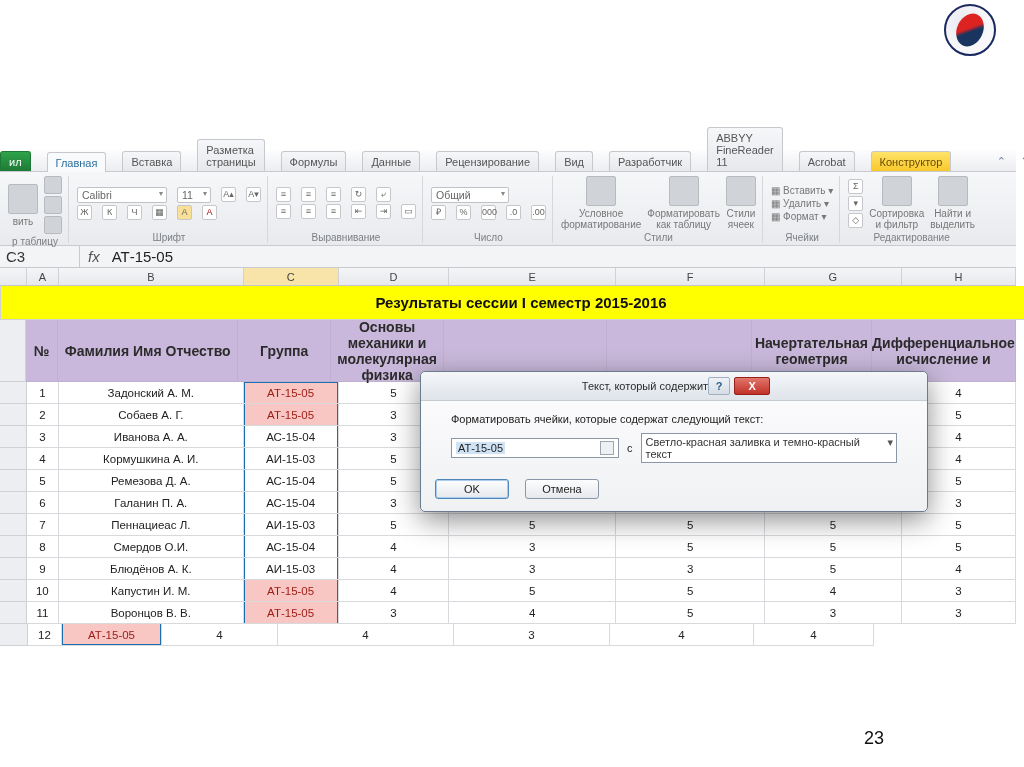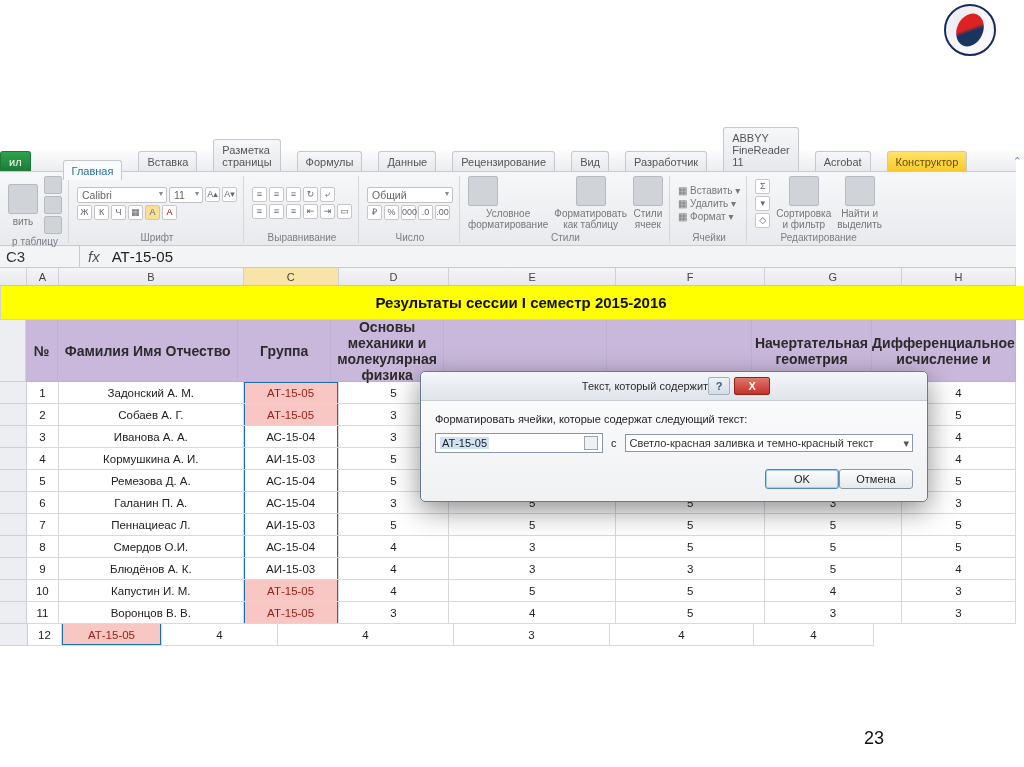--- a/index.html
+++ b/index.html
@@ -15,38 +15,38 @@
   
   .app { position:absolute; top:150px; left:0; right:8px; }
 
   
   .tabs { display:flex; background:linear-gradient(#fdfdfe,#ecedf0); border-bottom:1px solid #c9c9cf;
     font-size:11px; color:#3a3a3a; height:22px; align-items:flex-end; gap:17px;}
   .tabs .ftab { padding:4px 8px 3px; cursor:default; border:1px solid transparent; border-bottom:none;
     background:linear-gradient(#f6f7f9,#e6e8ec); border-color:#c7c8ce; border-radius:3px 3px 0 0;
     margin-right:-1px; color:#555;}
   .tabs .ftab.file { background:linear-gradient(#2fa34a,#1d7a36); color:#fff; border-color:#1d7a36;}
-  .tabs .ftab.active { background:#f9fafb; color:#2b6f9e; position:relative; top:9px;margin-left:16px;}
+  .tabs .ftab.active { background:#f9fafb; color:#2b6f9e; position:relative; top:1px;}
   .tabs .context { background:linear-gradient(#ffe36a,#f8c92b); color:#6b4b00;margin-top:48px;}
   .tabs .spacer { flex:1; }
   .tabs .winbtns { display:flex; gap:10px; padding:3px 10px; color:#6f87a7; font-size:11px;}
   .tabs .winbtns span { width:14px; text-align:center; }
 
   
   .ribbon { display:flex; background:linear-gradient(#f6f7f9,#e8eaed); border-bottom:1px solid #c9c9cf;
     height:74px; padding:4px 6px 2px; gap:6px; font-size:10px; color:#888;}
   .rgroup { display:flex; flex-direction:column; border-right:1px solid #d6d7db; padding:0 6px 0 2px;}
   .rcontent { flex:1; display:flex; align-items:center; gap:6px; filter:grayscale(0.2);}
   .ico { width:18px; height:18px; background:#cfd3d9; border:1px solid #b6bbc2; border-radius:2px; }
   .ico.big { width:30px; height:30px; }
   .stack { display:flex; flex-direction:column; gap:2px; font-size:10px; color:#777;}
   .sel { border:1px solid #bfc2c7; background:#fff; padding:1px 14px 1px 4px; font-size:10.5px;
     color:#666; border-radius:2px; position:relative;}
   .sel::after{content:"▾"; position:absolute; right:3px; top:1px; font-size:8px; color:#888;}
-  .btnrow { display:flex; gap:2px;}
+  .btnrow { display:flex; gap:10px;}
   .sq { width:15px; height:15px; border:1px solid #c4c7cc; background:#fff; font-size:9px;
     text-align:center; line-height:13px; color:#666; border-radius:2px;}
   .glabel { text-align:center; padding-top:2px; color:#7b7e83; font-size:10px;}
   .vline { text-align:center; font-size:10px; color:#777;}
 
   
   .fbar { display:flex; align-items:center; height:22px; border-bottom:1px solid #c9c9cf;
     background:#f3f4f6; font-size:15px;}
   .namebox { width:80px; padding:2px 6px; border-right:1px solid #c9c9cf; color:#333;}
   .fx { padding:0 8px; color:#555; font-style:italic;}
@@ -92,30 +92,30 @@
     box-shadow:0 8px 28px rgba(0,0,0,.45); font-size:11px; color:#222;}
   .dlg-title { display:flex; align-items:center; justify-content:center;
     background:linear-gradient(#f4f6f9,#dfe4ea); padding:5px 6px 5px 10px;
     border-bottom:1px solid #c6cbd2; border-radius:5px 5px 0 0;}
   .dlg-title .t { color:#2b2b2b;}
   .dlg-title .wb { display:flex; gap:4px;}
   .helpbtn{width:22px;height:18px;background:linear-gradient(#eef2f6,#d6dde5);
     border:1px solid #9fb0c2;border-radius:2px;text-align:center;line-height:16px;color:#2b5e8b;font-weight:600;}
   .closebtn{width:36px;height:18px;background:linear-gradient(#e1766d,#c23128);
     border:1px solid #962018;border-radius:2px;color:#fff;text-align:center;line-height:16px;font-weight:700;}
-  .dlg-body { padding:12px 14px 6px;}
+  .dlg-body { padding:12px 30px 6px;}
   .dlg-row { display:flex; align-items:center; gap:8px; margin-top:8px;}
   .dlg-input { flex:0 0 168px; background:#fff; border:1px solid #8a97a6; padding:2px 4px;
     display:flex; align-items:center; justify-content:space-between;}
   .dlg-input .val { background:#cfe3f5; padding:0 2px;}
   .dlg-input .pick { width:14px;height:14px;border:1px solid #9aa6b2;background:#eef1f4;}
   .dlg-combo { flex:1; background:#fff; border:1px solid #8a97a6; padding:2px 16px 2px 4px;
     position:relative; color:#333;}
   .dlg-combo::after{content:"▾"; position:absolute; right:3px; top:2px; color:#555;}
-  .dlg-btns { display:flex; justify-content:flex-end; gap:0; padding:10px 14px 12px;}
+  .dlg-btns { display:flex; gap:16px; padding:10px 14px 12px;}
   .btn { min-width:74px; text-align:center; padding:3px 8px; border-radius:3px;
     border:1px solid #8a97a6; background:linear-gradient(#fdfdfe,#e6e9ec); font-size:11px;}
   .btn.primary { border:1px solid #4f87b8; box-shadow:0 0 0 1px #a8cdee inset;}
 
   .page-num { position:absolute; bottom:18px; right:140px; font-size:18px; color:#111;}
 </style>
 </head>
 <body>
 
 <div class="corner-logo"></div>
@@ -201,36 +201,36 @@
             <div class="sq">▭</div>
           </div>
         </div>
       </div>
       <div class="glabel">Выравнивание</div>
     </div>
 
     <div class="rgroup">
       <div class="rcontent">
         <div class="stack">
-          <div class="sel" style="width:86px">Общий</div>
+          <div class="sel" style="width:78px">Общий</div>
           <div class="btnrow">
             <div class="sq">₽</div>
             <div class="sq">%</div>
             <div class="sq">000</div>
             <div class="sq">.0</div>
             <div class="sq">.00</div>
           </div>
         </div>
       </div>
       <div class="glabel">Число</div>
     </div>
 
     <div class="rgroup">
       <div class="rcontent">
-        <div class="stack" style="align-items:flex-start">
+        <div class="stack" style="align-items:center">
           <div class="ico big"></div>
           <div class="vline" style="white-space:pre-line">Условное
 форматирование</div>
         </div>
         <div class="stack" style="align-items:center">
           <div class="ico big"></div>
           <div class="vline" style="white-space:pre-line">Форматировать
 как таблицу</div>
         </div>
         <div class="stack" style="align-items:center">

